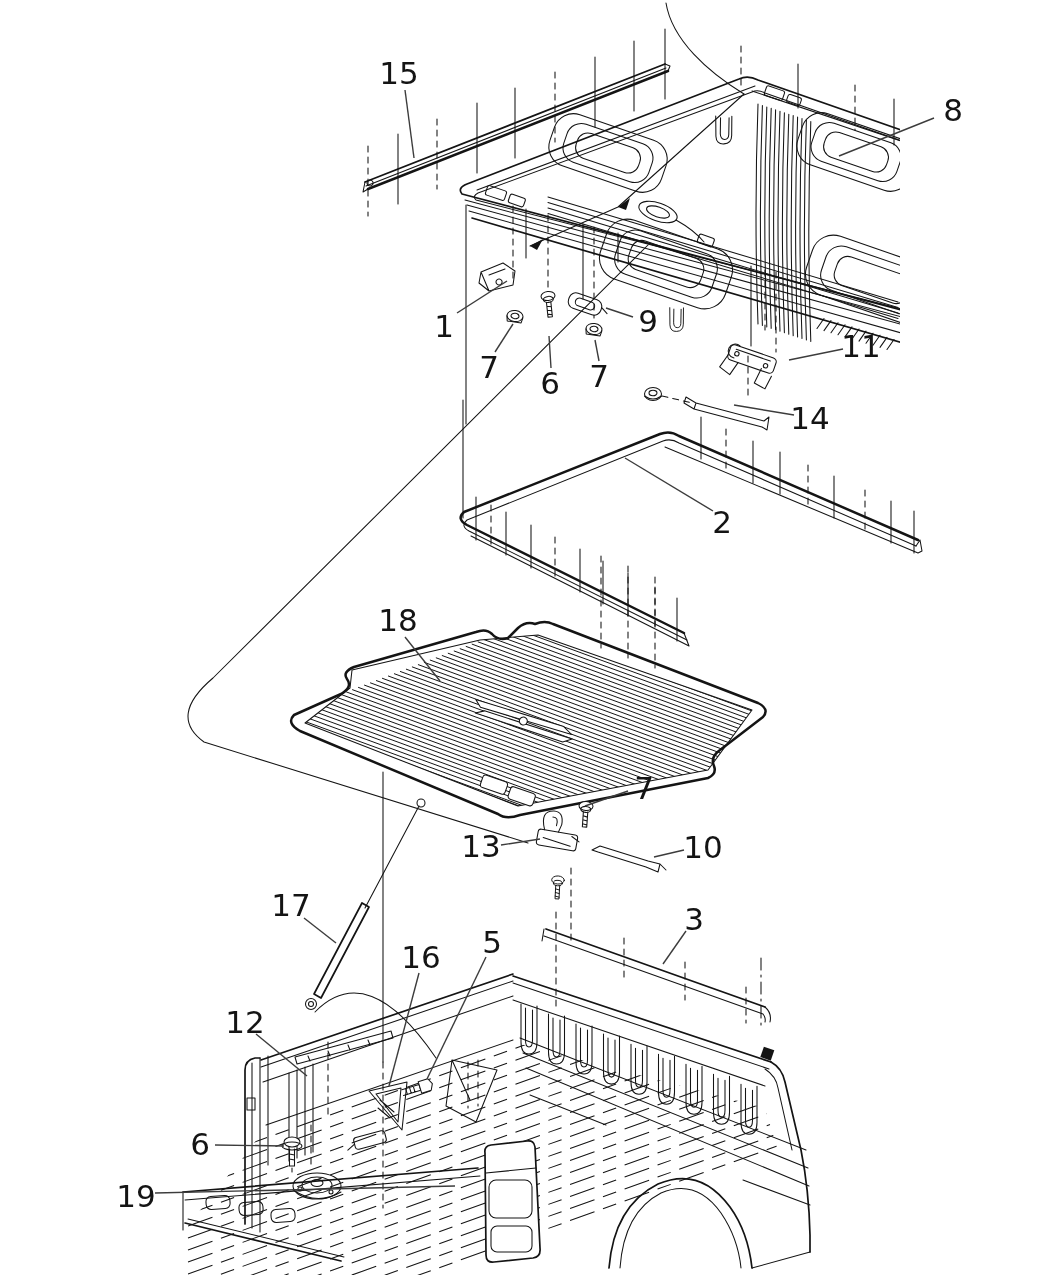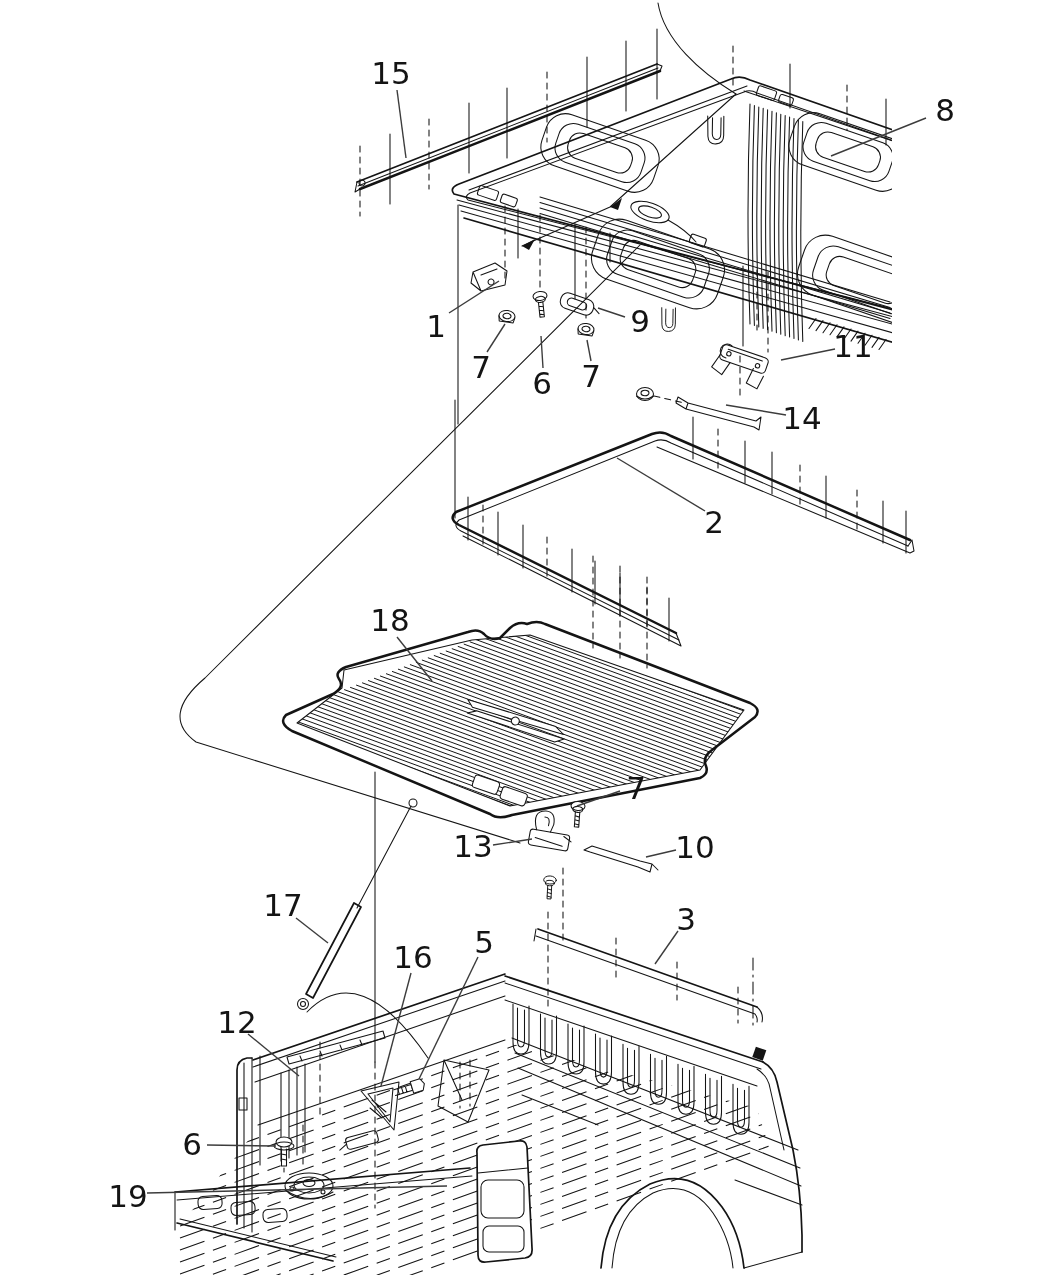--- a/index.html
+++ b/index.html
@@ -1,17 +1,17 @@
 <!DOCTYPE html>
 <html><head>
 <meta charset="utf-8">
 <style>
   html,body{margin:0;padding:0;background:#ffffff;}
   #stage{position:relative;width:960px;height:1275px;background:#fff;overflow:hidden;
-         font-family:"DejaVu Sans","Liberation Sans",sans-serif;}
+         font-family:"DejaVu Sans","Liberation Sans",sans-serif;padding-left:8px;}
   svg{display:block}
   .s1{stroke:#141414;stroke-width:1.7;fill:none;stroke-linecap:round;stroke-linejoin:round}
   .s2{stroke:#141414;stroke-width:1.05;fill:none;stroke-linecap:round;stroke-linejoin:round}
   .s3{stroke:#141414;stroke-width:2.5;fill:none;stroke-linecap:round;stroke-linejoin:round}
   .sd{stroke-dasharray:6 5}
   .sdd{stroke-dasharray:12 5 2 5}
   .wfill{fill:#ffffff}
   .dfill{fill:#141414;stroke:none}
   .lead{stroke:#3c3c3c;stroke-width:1.4;fill:none}
   text.callout{font-family:"DejaVu Sans","Liberation Sans",sans-serif;font-size:31px;fill:#141414}

